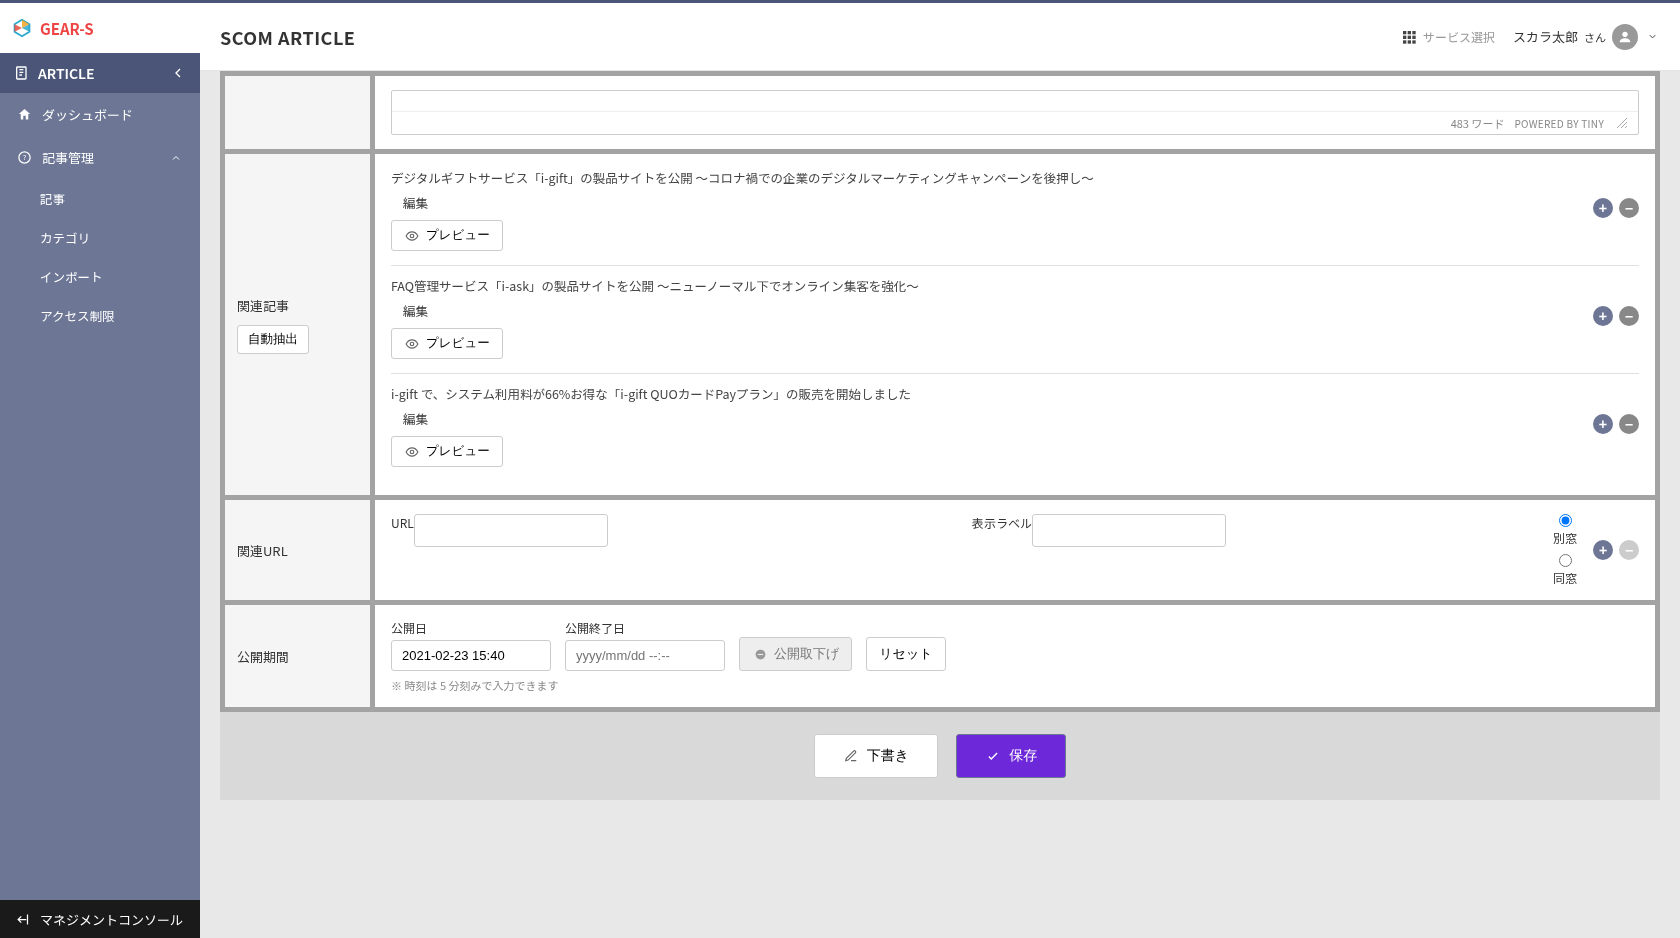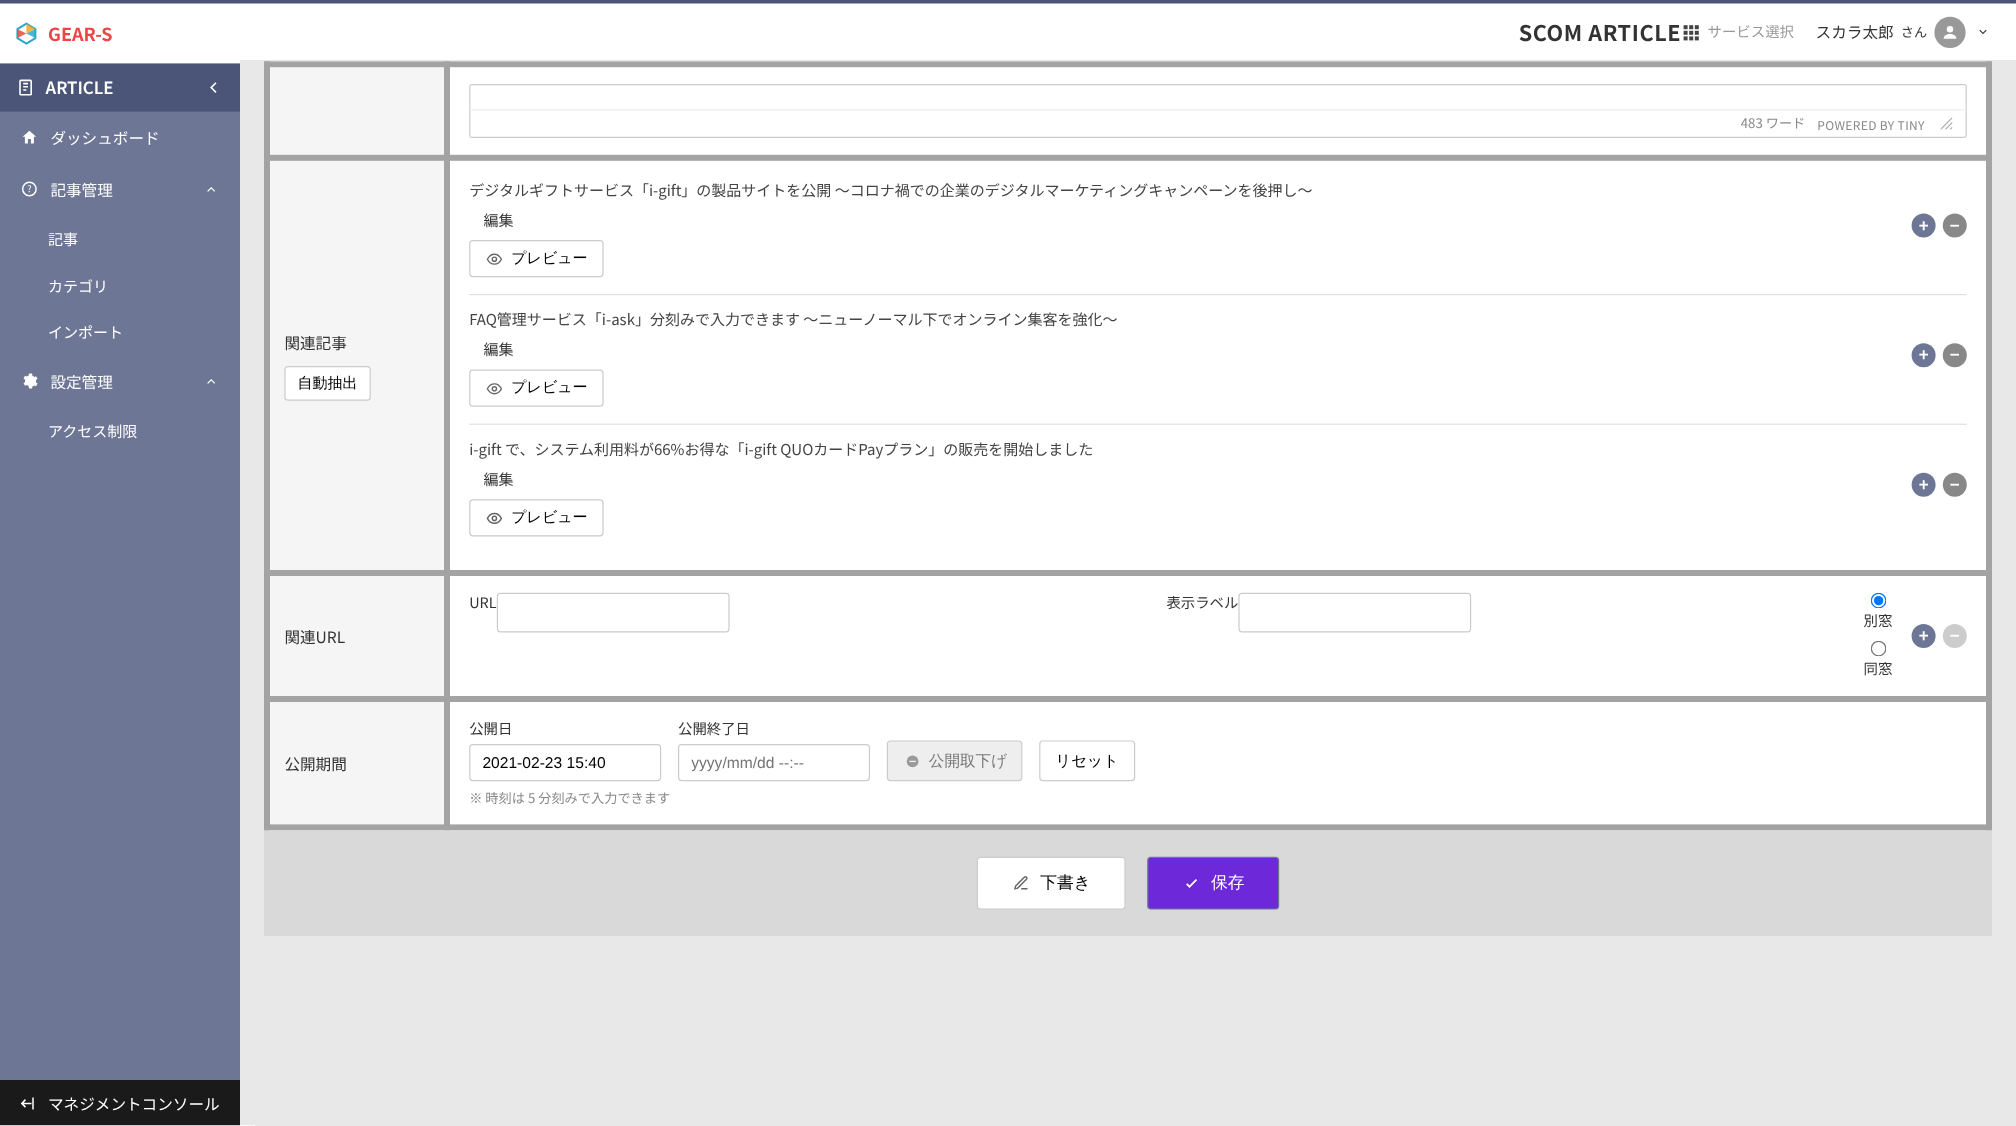--- a/index.html
+++ b/index.html
@@ -11,21 +11,21 @@
 .logo-mark svg { width: 20px; height: 20px; }
 .sidebar-title-row { background: #4a5578; height: 40px; display: flex; align-items: center; justify-content: space-between; padding: 0 14px; font-weight: 600; font-size: 14px; }
 .sidebar-menu { flex: 1; }
 .menu-item { display: flex; align-items: center; padding: 12px 16px; cursor: pointer; font-size: 13px; }
 .menu-item.group { justify-content: space-between; }
 .menu-item .mi-left { display: flex; align-items: center; gap: 10px; }
 .menu-sub { padding: 10px 16px 10px 40px; font-size: 12.5px; cursor: pointer; }
 .icon { width: 16px; height: 16px; display: inline-flex; align-items: center; justify-content: center; }
 .sidebar-footer { background: #1a1a1a; height: 38px; display: flex; align-items: center; padding: 0 14px; gap: 10px; font-size: 13px; cursor: pointer; }
 .main { flex: 1; display: flex; flex-direction: column; background: #fff; min-width: 0; }
-.topbar { height: 48px; display: flex; align-items: center; justify-content: flex-end; padding: 0 20px; border-bottom: 1px solid #e5e5e5; }
+.topbar { height: 68px; display: flex; align-items: center; justify-content: space-between; padding: 0 20px; border-bottom: 1px solid #e5e5e5; }
 .page-title { font-size: 18px; font-weight: 700; letter-spacing: 0.5px; }
 .topbar-right { display: flex; align-items: center; gap: 18px; }
 .svc-select { display: flex; align-items: center; gap: 6px; color: #999; font-size: 12px; cursor: pointer; }
 .user-block { display: flex; align-items: center; gap: 6px; font-size: 13px; cursor: pointer; }
 .avatar { width: 26px; height: 26px; background: #999; border-radius: 50%; display: flex; align-items: center; justify-content: center; color: #fff; }
 .content { flex: 1; overflow: auto; background: #e8e8e8; padding: 0 20px 20px 20px; }
 .form-table { width: 100%; border-collapse: collapse; background: #fff; }
 .form-table td { border: 5px solid #a3a3a3; vertical-align: top; }
 .row-label { width: 150px; background: #f5f5f5; padding: 14px 12px; font-size: 13px; vertical-align: middle !important; }
 .row-body { padding: 14px 16px; background: #fff; }
@@ -117,35 +117,20 @@
         </span>
         <span class="icon">
             <svg viewBox="0 0 24 24" width="12" height="12" fill="none" stroke="#fff" stroke-width="2">
               <path d="M6 15l6-6 6 6"></path>
             </svg>
           </span>
       </div>
       <div class="menu-sub">記事</div>
       <div class="menu-sub">カテゴリ</div>
       <div class="menu-sub">インポート</div>
-      <div class="menu-item group">
-        <span class="mi-left">
-          <span class="icon">
-              <svg viewBox="0 0 24 24" width="15" height="15" fill="#fff">
-                <path d="M12 8a4 4 0 100 8 4 4 0 000-8zm8.94 4a7.97 7.97 0 00-.13-1.4l2.03-1.58-2-3.46-2.39.96a8.06 8.06 0 00-2.42-1.4L15.5 2h-4l-.53 2.62a8.06 8.06 0 00-2.42 1.4l-2.39-.96-2 3.46 2.03 1.58A7.97 7.97 0 006.06 12c0 .48.05.94.13 1.4l-2.03 1.58 2 3.46 2.39-.96c.73.6 1.55 1.08 2.42 1.4L11.5 22h4l.53-2.62a8.06 8.06 0 002.42-1.4l2.39.96 2-3.46-2.03-1.58c.08-.46.13-.92.13-1.4z"></path>
-              </svg>
-            </span>
-          <span>設定管理</span>
-        </span>
-        <span class="icon">
-            <svg viewBox="0 0 24 24" width="12" height="12" fill="none" stroke="#fff" stroke-width="2">
-              <path d="M6 15l6-6 6 6"></path>
-            </svg>
-          </span>
-      </div>
       <div class="menu-sub">アクセス制限</div>
     </nav>
     <div class="sidebar-footer">
       <span class="icon">
           <svg viewBox="0 0 24 24" width="15" height="15" fill="none" stroke="#fff" stroke-width="2">
             <path d="M10 17l-5-5 5-5M5 12h13M20 4v16"></path>
           </svg>
         </span>
       <span>マネジメントコンソール</span>
     </div>
@@ -229,21 +214,21 @@
                   <span>プレビュー</span>
                 </button>
               </div>
               <div class="ri-actions">
                 <span class="circle-btn circle-plus">+</span>
                 <span class="circle-btn circle-minus">−</span>
               </div>
             </div>
             <div class="related-item">
               <div class="ri-content">
-                <div class="ri-title">FAQ管理サービス「i-ask」分刻みで入力できます ～ニューノーマル下でオンライン集客を強化～</div>
+                <div class="ri-title">FAQ管理サービス「i-ask」の製品サイトを公開 ～ニューノーマル下でオンライン集客を強化～</div>
                 <div class="ri-edit">編集</div>
                 <button class="preview-btn">
                   <span class="icon">
                         <svg viewBox="0 0 24 24" width="14" height="14" fill="none" stroke="#666" stroke-width="2">
                           <path d="M2 12s3.5-7 10-7 10 7 10 7-3.5 7-10 7-10-7-10-7z"></path>
                           <circle cx="12" cy="12" r="3"></circle>
                         </svg>
                       </span>
                   <span>プレビュー</span>
                 </button>

